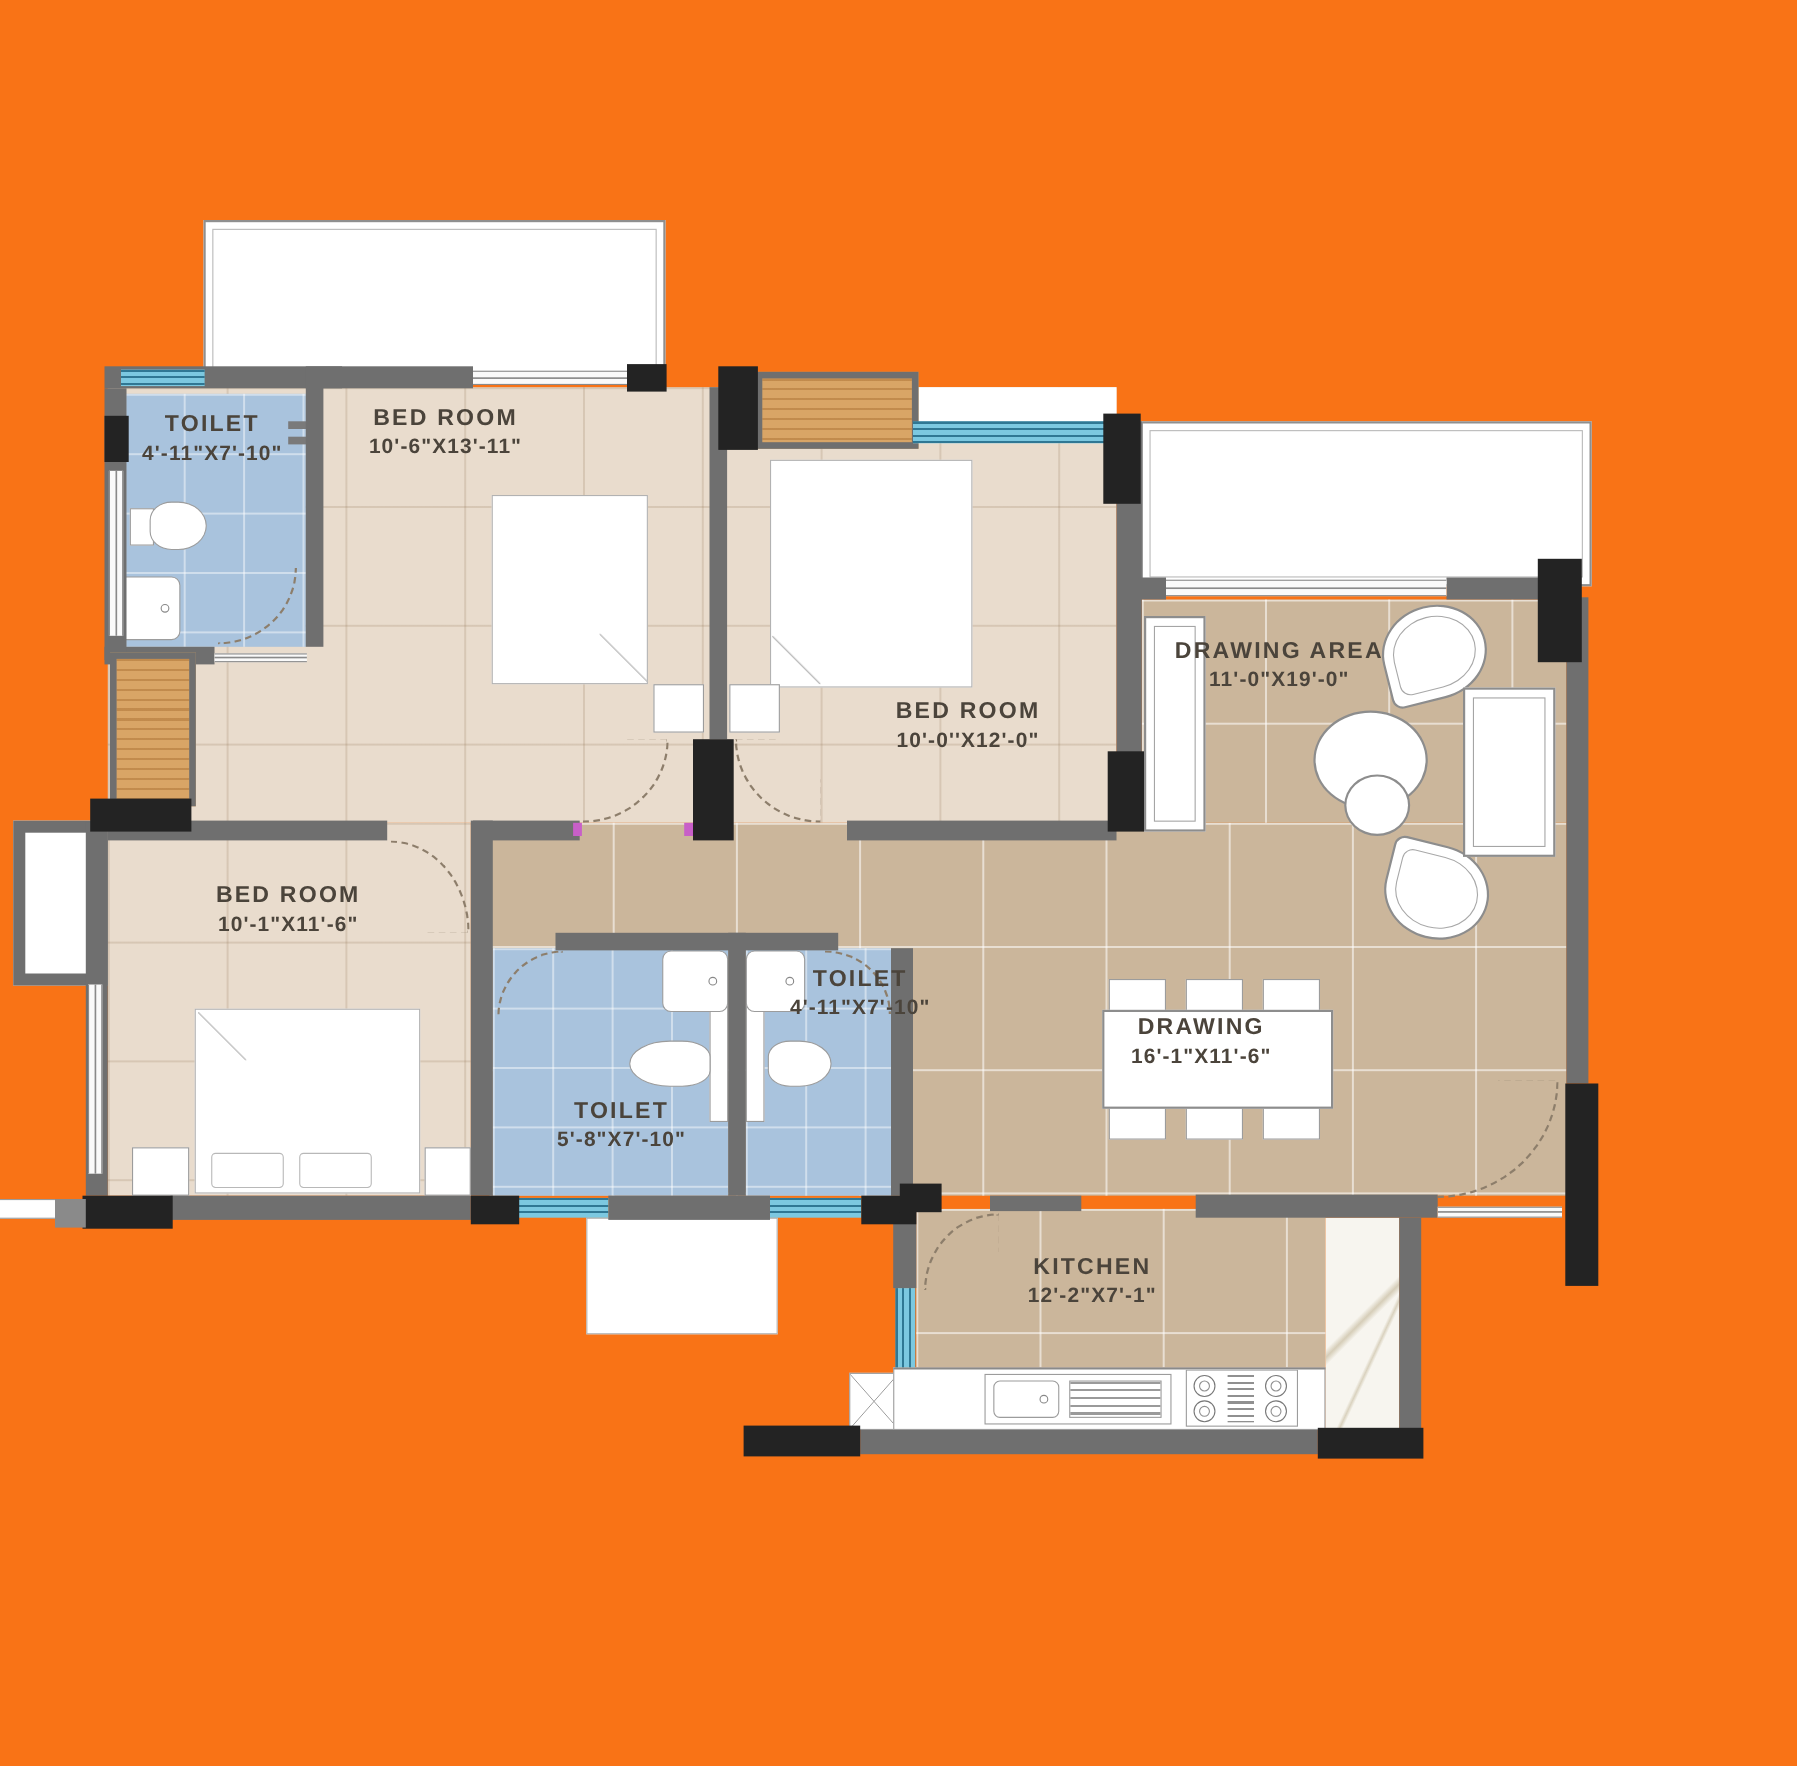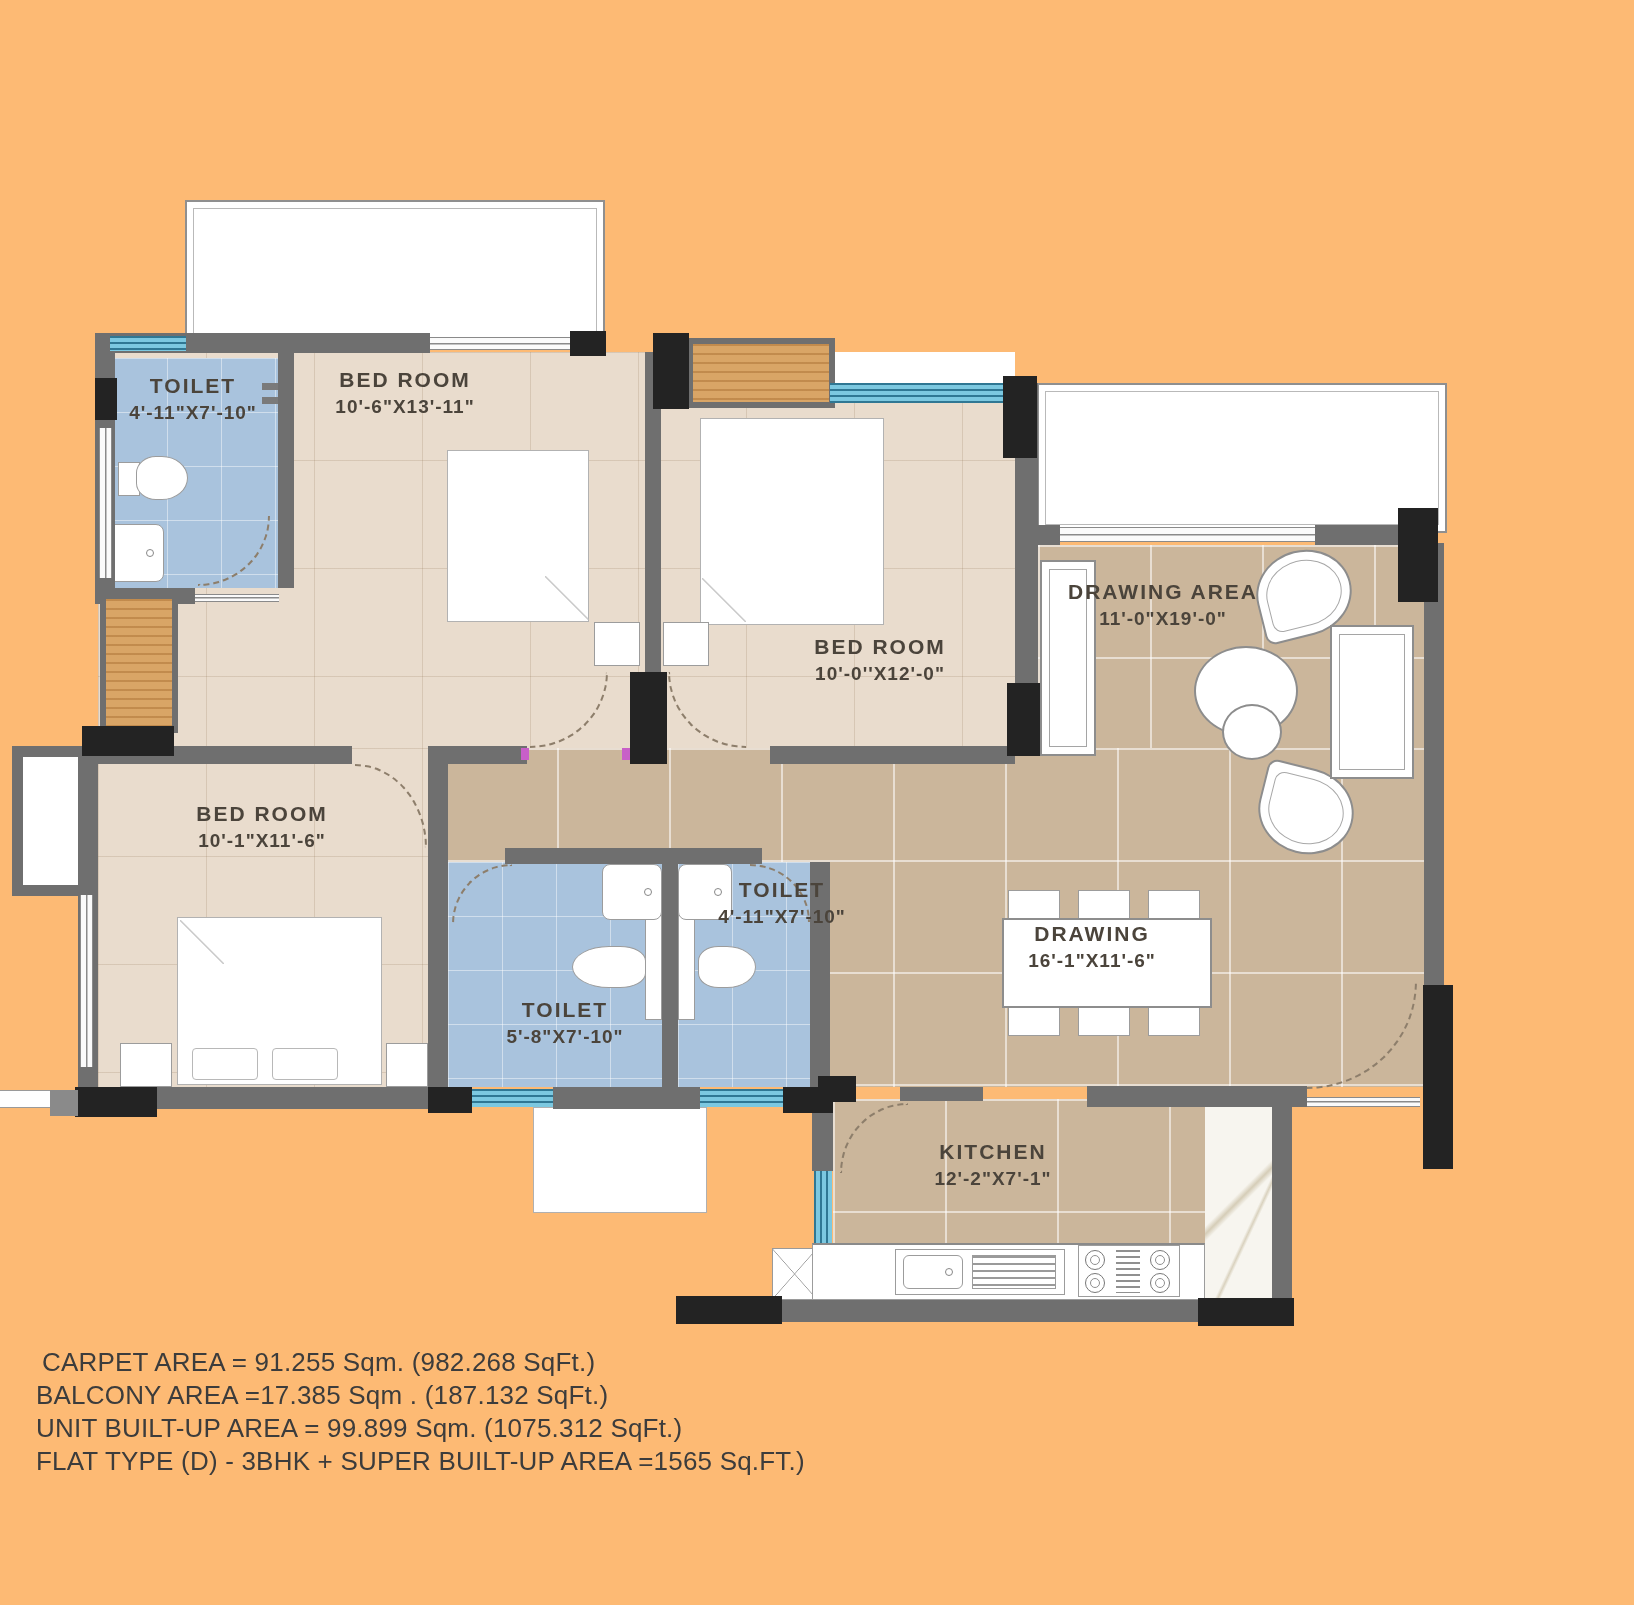--- a/index.html
+++ b/index.html
@@ -1,16 +1,16 @@
 <!DOCTYPE html>
 <html><head>
 <meta charset="utf-8">
 <style>
   html,body{margin:0;padding:0;background:#ffffff;}
-  .plan{position:relative;width:1634px;height:1605px;background:#fdba74;overflow:hidden;
+  .plan{position:relative;width:1634px;height:1605px;background:#f97316;overflow:hidden;
         font-family:"Liberation Sans",sans-serif;}
   .a{position:absolute;box-sizing:border-box;}
   
   .fl-bed{background-color:#e9dccd;
     background-image:linear-gradient(rgba(150,122,92,.22) 1.5px,transparent 1.5px),
                      linear-gradient(90deg,rgba(150,122,92,.22) 1.5px,transparent 1.5px);
     background-size:108px 108px;}
   .fl-liv{background-color:#cbb69b;
     background-image:linear-gradient(rgba(255,255,255,.55) 2px,transparent 2px),
                      linear-gradient(90deg,rgba(255,255,255,.55) 2px,transparent 2px);
@@ -257,20 +257,14 @@
   <div class="label" style="left:1092px;top:922px">
     <div class="nm">DRAWING</div>
     <div class="dm">16'-1"X11'-6"</div>
   </div>
   <div class="label" style="left:993px;top:1140px">
     <div class="nm">KITCHEN</div>
     <div class="dm">12'-2"X7'-1"</div>
   </div>
 
 
-  <div class="footer">
-    <div style="padding-left:6px">CARPET AREA = 91.255 Sqm. (982.268 SqFt.)</div>
-    <div>BALCONY AREA =17.385 Sqm . (187.132 SqFt.)</div>
-    <div>UNIT BUILT-UP AREA = 99.899 Sqm. (1075.312 SqFt.)</div>
-    <div>FLAT TYPE (D) - 3BHK + SUPER BUILT-UP AREA =1565 Sq.FT.)</div>
-  </div>
 
 </div>
 
 </body></html>

